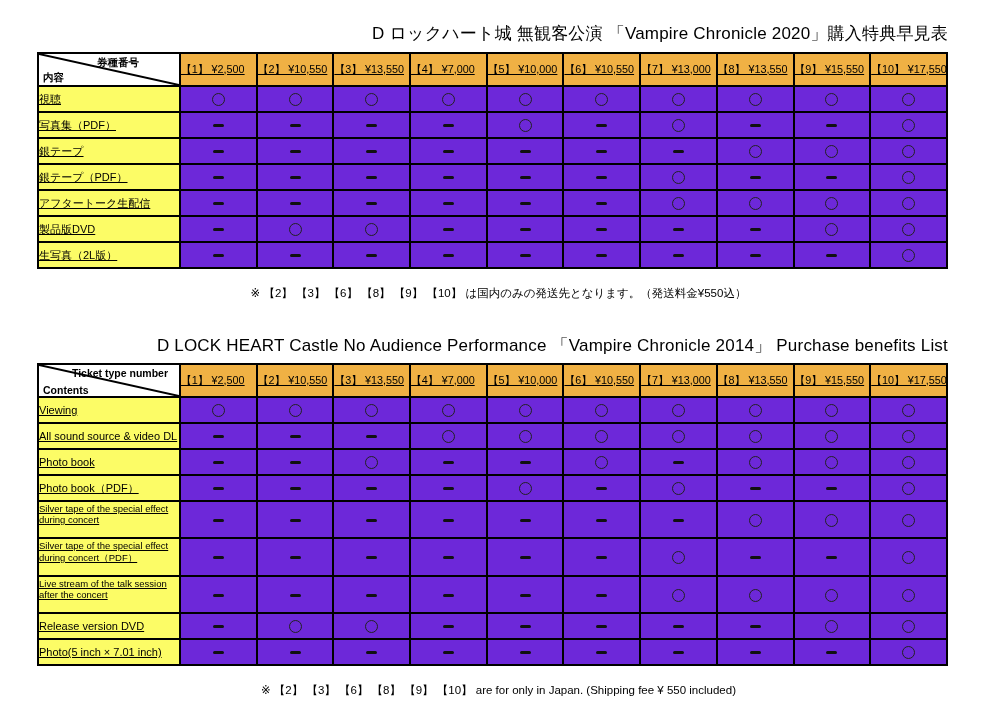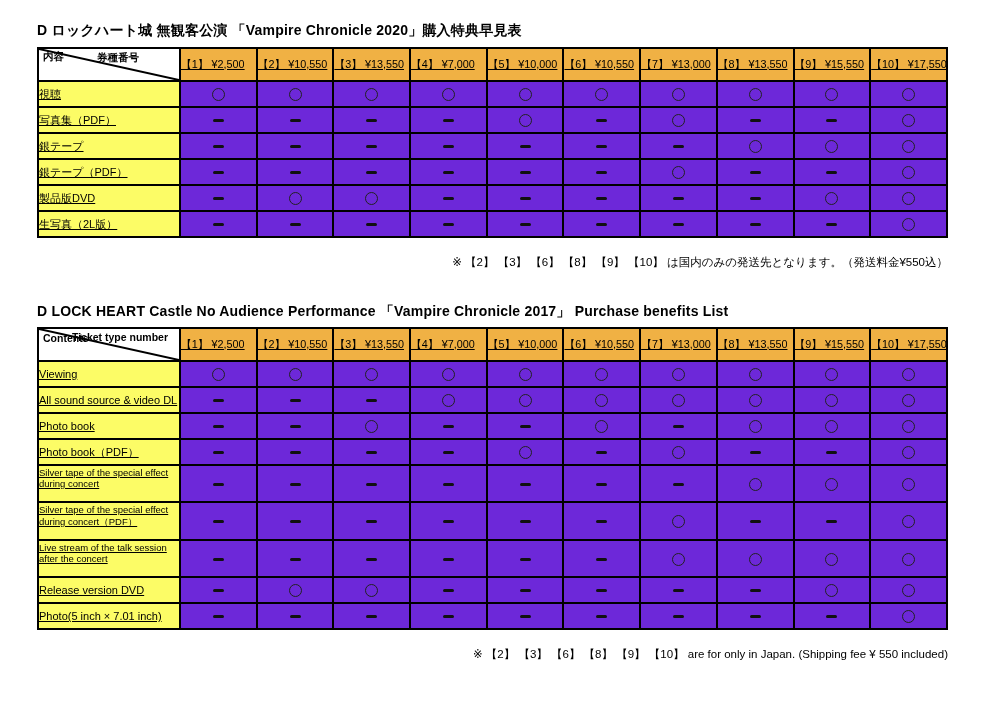--- a/index.html
+++ b/index.html
@@ -10,23 +10,23 @@
     height: 716px;
     font-family: "Liberation Sans", "DejaVu Sans", sans-serif;
     color: #000;
     overflow: hidden;
   }
   .sheet {
     width: 911px;
     margin-left: 37px;
   }
   .table-title {
-    text-align: left;
-    font-size: 14px;
-    font-weight: bold;
+    text-align: right;
+    font-size: 17px;
+    font-weight: normal;
     letter-spacing: 0.2px;
   }
   .title-jp { margin: 22px 0 7px 0; }
   .title-en { margin: 33px 0 6px 0; }
   table.benefits {
     border-collapse: separate;
     border-spacing: 0;
     border: 1px solid var(--border, #000);
     width: 911px;
     table-layout: fixed;
@@ -81,21 +81,21 @@
     vector-effect: non-scaling-stroke;
   }
   .corner-top {
     position: absolute;
     top: 2px;
     font-size: 10.5px;
     white-space: nowrap;
   }
   .corner-bottom {
     position: absolute;
-    bottom: 16px;
+    bottom: 0;
     left: 4px;
     font-size: 10.5px;
     white-space: nowrap;
   }
   table.t0 .corner-top { right: 40px; }
   table.t1 .corner-top { right: 11px; }
   td.mark { text-align: center; vertical-align: middle; }
   .circle-icon {
     display: inline-block;
     width: 13px;
@@ -109,21 +109,21 @@
     display: inline-block;
     width: 11px;
     height: 3px;
     background: #111;
     border-radius: 1.5px;
     vertical-align: middle;
   }
   .footnote {
     font-size: 11.5px;
     margin: 17px 0 0 12px;
-    text-align: right;
+    text-align: center;
   }
 </style>
 </head>
 <body>
 
 <div class="sheet">
 
   <div class="table-title title-jp">D ロックハート城 無観客公演 「Vampire Chronicle 2020」購入特典早見表</div>
 
   <table class="benefits t0">
@@ -208,20 +208,33 @@
           <td class="mark"><span class="dash-icon"></span></td>
           <td class="mark"><span class="dash-icon"></span></td>
           <td class="mark"><span class="dash-icon"></span></td>
           <td class="mark"><span class="dash-icon"></span></td>
           <td class="mark"><span class="circle-icon"></span></td>
           <td class="mark"><span class="dash-icon"></span></td>
           <td class="mark"><span class="dash-icon"></span></td>
           <td class="mark"><span class="circle-icon"></span></td>
         </tr>
         <tr>
+          <th class="rowlabel">アフタートーク生配信</th>
+          <td class="mark"><span class="dash-icon"></span></td>
+          <td class="mark"><span class="dash-icon"></span></td>
+          <td class="mark"><span class="dash-icon"></span></td>
+          <td class="mark"><span class="dash-icon"></span></td>
+          <td class="mark"><span class="dash-icon"></span></td>
+          <td class="mark"><span class="dash-icon"></span></td>
+          <td class="mark"><span class="circle-icon"></span></td>
+          <td class="mark"><span class="circle-icon"></span></td>
+          <td class="mark"><span class="circle-icon"></span></td>
+          <td class="mark"><span class="circle-icon"></span></td>
+        </tr>
+        <tr>
           <th class="rowlabel">製品版DVD</th>
           <td class="mark"><span class="dash-icon"></span></td>
           <td class="mark"><span class="circle-icon"></span></td>
           <td class="mark"><span class="circle-icon"></span></td>
           <td class="mark"><span class="dash-icon"></span></td>
           <td class="mark"><span class="dash-icon"></span></td>
           <td class="mark"><span class="dash-icon"></span></td>
           <td class="mark"><span class="dash-icon"></span></td>
           <td class="mark"><span class="dash-icon"></span></td>
           <td class="mark"><span class="circle-icon"></span></td>
@@ -238,21 +251,21 @@
           <td class="mark"><span class="dash-icon"></span></td>
           <td class="mark"><span class="dash-icon"></span></td>
           <td class="mark"><span class="dash-icon"></span></td>
           <td class="mark"><span class="circle-icon"></span></td>
         </tr>
       </tbody>
     </table>
 
   <div class="footnote">※ 【2】 【3】 【6】 【8】 【9】 【10】 は国内のみの発送先となります。（発送料金¥550込）</div>
 
-  <div class="table-title title-en">D LOCK HEART Castle No Audience Performance 「Vampire Chronicle 2017」 Purchase benefits List</div>
+  <div class="table-title title-en">D LOCK HEART Castle No Audience Performance 「Vampire Chronicle 2014」 Purchase benefits List</div>
 
   <table class="benefits t1">
       <colgroup>
         <col style="width: 142px;">
         <col>
         <col>
         <col>
         <col>
         <col>
         <col>

